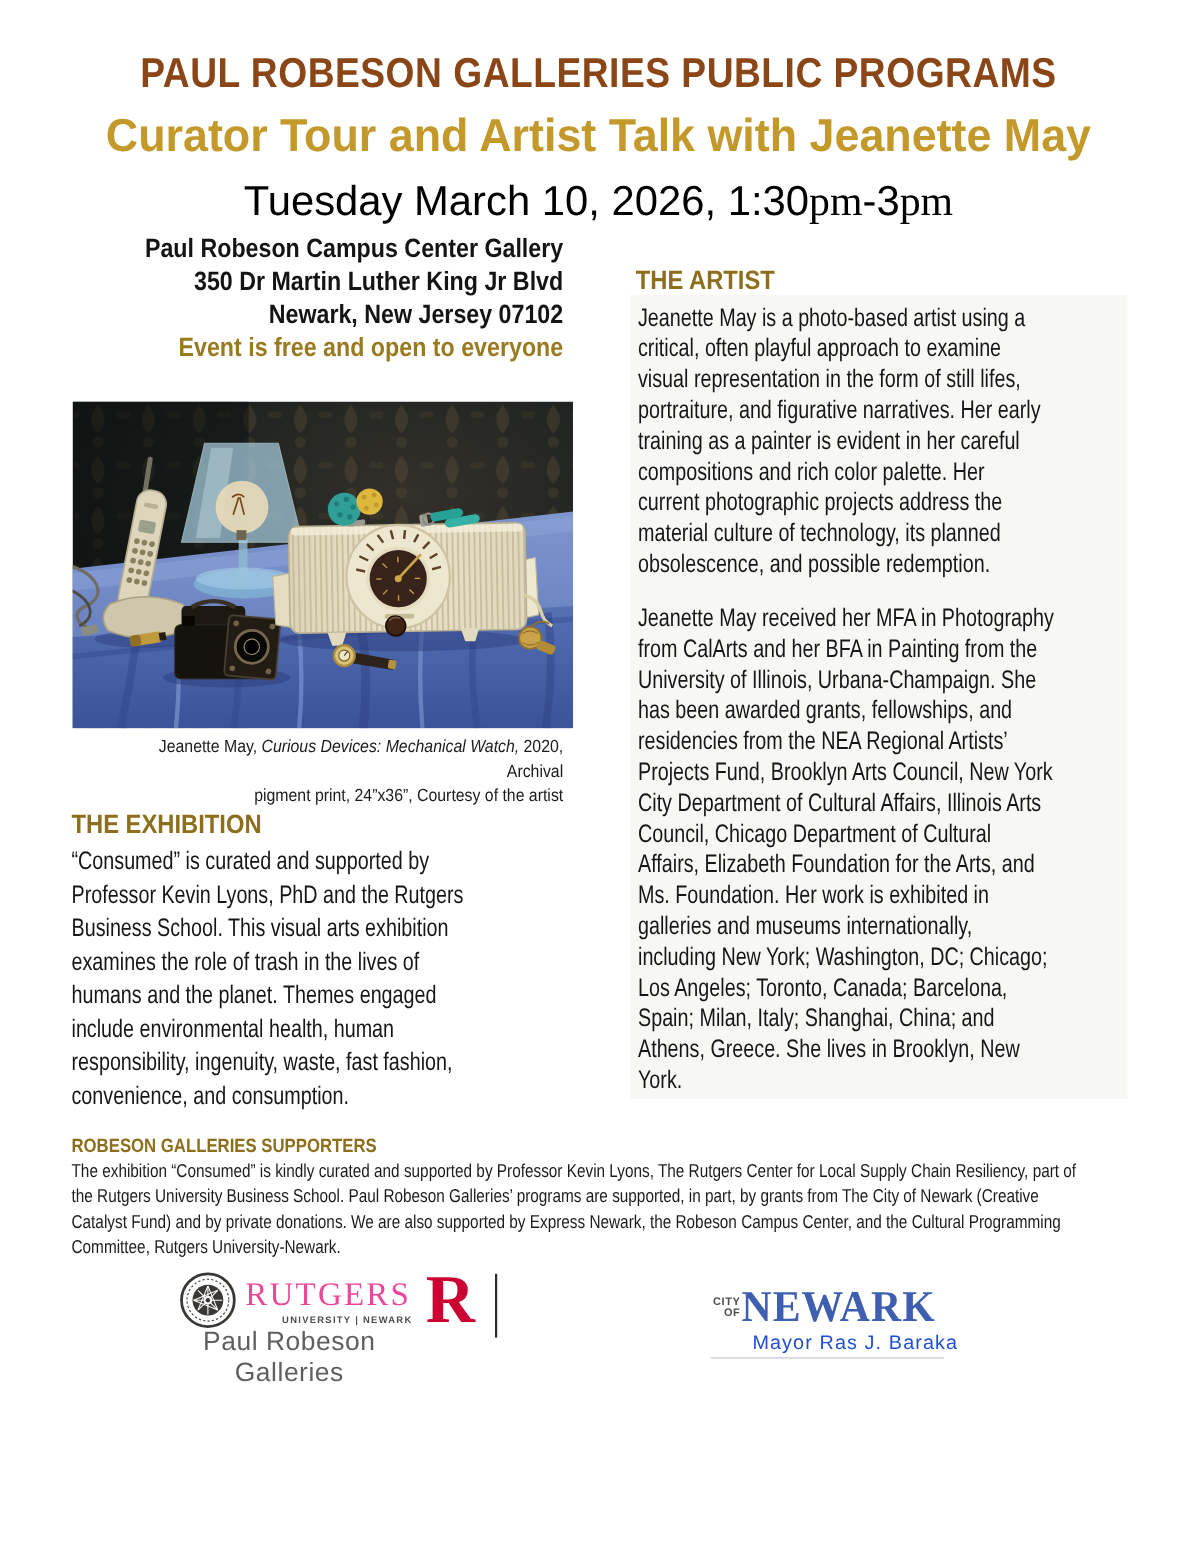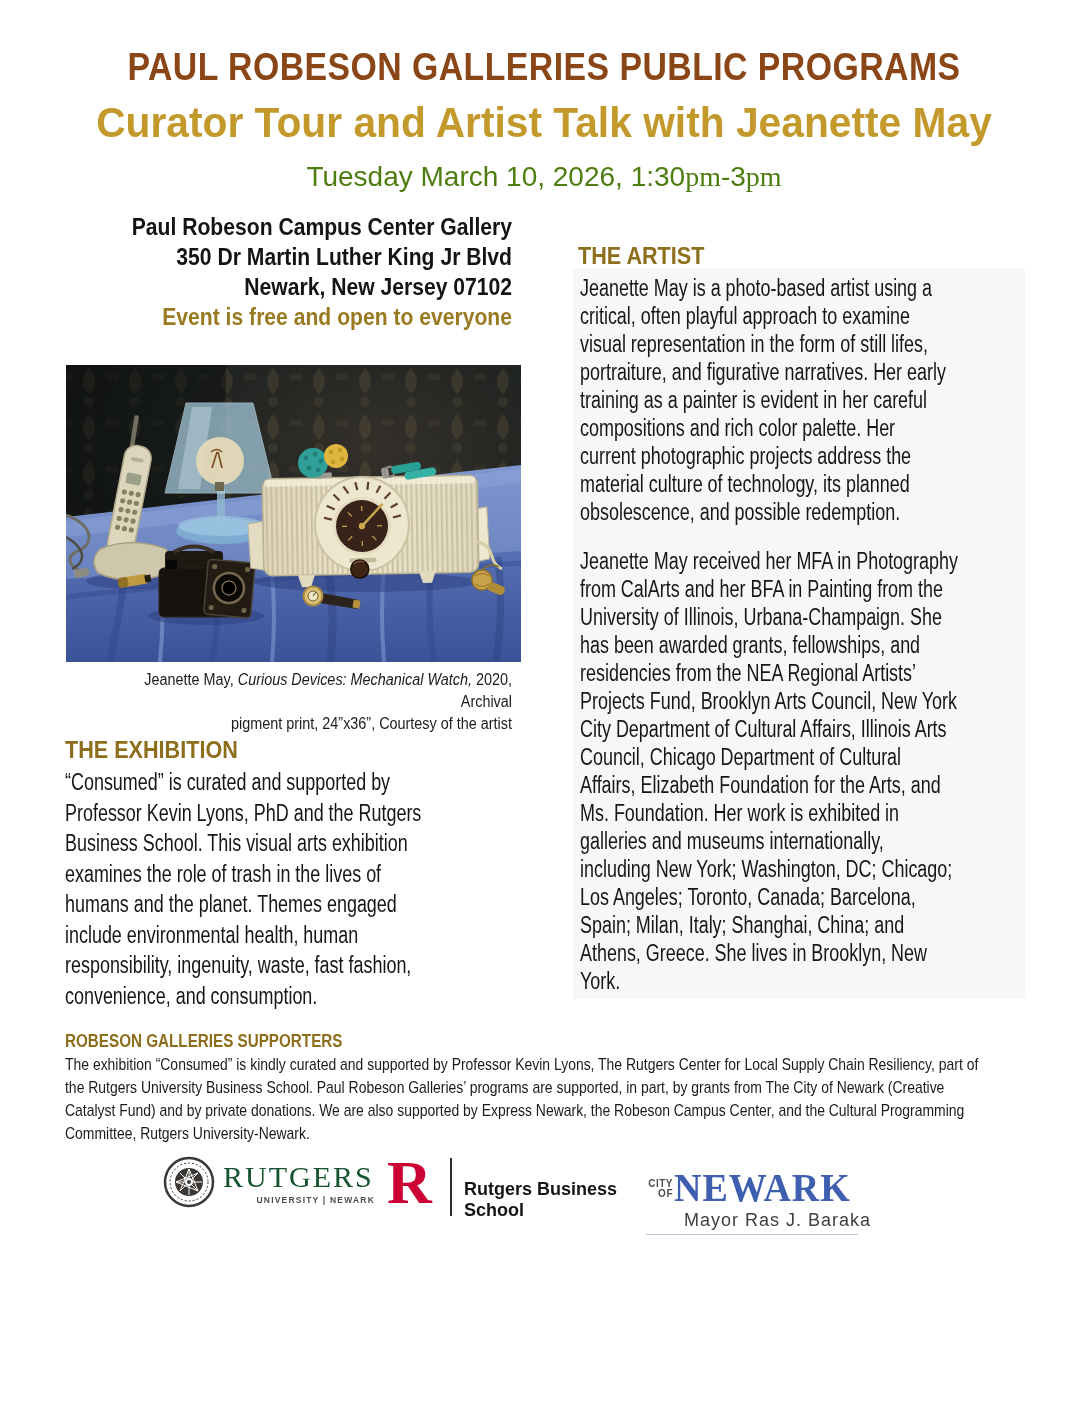--- a/index.html
+++ b/index.html
@@ -7,21 +7,21 @@
     position:relative; width:1088px; height:1408px; background:#ffffff;
     font-family:"Liberation Sans", sans-serif; overflow:hidden;padding-left:16px;
   }
   .abs { position:absolute; }
 
   
   .title1 { top:46px; left:0; width:1088px; text-align:center; font-size:38px;
             font-weight:700; color:#8a4617; transform:scaleX(.89); letter-spacing:.5px; }
   .title2 { top:99px; left:0; width:1088px; text-align:center; font-size:42px;
             font-weight:700; color:#c3992b; transform:scaleX(.97); }
-  .date-line { top:161px; left:0; width:1088px; text-align:center; font-size:28px; color:#4d7c0f; }
+  .date-line { top:161px; left:0; width:1088px; text-align:center; font-size:38px; color:#000000; }
   .serif { font-family:"Liberation Serif", serif; }
 
   
   .venue { top:212px; left:0; width:512px; text-align:right; font-size:24px; font-weight:700;
            line-height:30px; color:#141414; transform:scaleX(.88); transform-origin:100% 0; }
   .venue-note { color:#9a7a20; }
 
   
   .photo { left:66px; top:365px; width:455px; height:297px; }
   .photo svg { display:block; }
@@ -48,39 +48,39 @@
   
   .sup-h { left:65px; top:1031px; font-size:17.5px; font-weight:700; color:#8d6e1c;
            transform:scaleX(.87); transform-origin:0 0; white-space:nowrap; }
   .sup-body { left:65px; top:1053px; width:1260px; font-size:17px; line-height:23px;
               color:#1b1b1b; white-space:pre-line; transform:scaleX(.82); transform-origin:0 0; }
 
   
   .logo-rutgers { left:143px; top:1156px; width:240px; height:72px; }
   .seal { left:20px; top:0px; }
   .wordmark { left:80px; top:4px; font-family:"Liberation Serif", serif; font-size:30px;
-              color:#14532d; letter-spacing:2px; }
+              color:#ec4899; letter-spacing:2px; }
   .uninew { left:80px; top:39px; width:152px; text-align:right; font-size:8.5px;
             font-weight:700; letter-spacing:1.2px; color:#4c4c4c; }
   .prg-label { left:0px; top:50px; width:240px; text-align:center; font-size:24px;
                color:#5f5f5f; letter-spacing:.5px; }
 
   .logo-rbs { left:387px; top:1155px; width:250px; height:72px; }
   .rbs-r { left:0px; top:-8px; font-family:"Liberation Serif", serif; font-weight:700;
            font-size:62px; color:#cc0033; }
   .rbs-div { left:63px; top:3px; width:2px; height:58px; background:#2b2b2b; }
   .rbs-label { left:77px; top:24px; font-size:18px; font-weight:700; color:#141414; }
 
   .logo-newark { left:646px; top:1152px; width:212px; height:66px;margin-top:20px; }
   .nw-city { left:0px; top:7px; width:27px; text-align:right; font-size:10px; font-weight:700;
              color:#4e4e4e; line-height:10px; letter-spacing:.5px; }
   .nw-name { left:28px; top:-8px; font-family:"Liberation Serif", serif; font-weight:700;
              font-size:40px; color:#3e5fb0; letter-spacing:1px; transform:scaleX(.95);
              transform-origin:0 0; white-space:nowrap; }
-  .nw-mayor { left:38px; top:38px; font-size:18px; color:#404040; letter-spacing:1px; white-space:nowrap;text-align:center; }
+  .nw-mayor { left:38px; top:38px; font-size:18px; color:#1d4ed8; letter-spacing:1px; white-space:nowrap;text-align:center; }
   .nw-line { left:0px; top:62px; width:212px; height:1px; background:#b9c2d6; }
 </style>
 </head>
 <body>
 
 <div class="page">
 
   <div class="abs title1">PAUL ROBESON GALLERIES PUBLIC PROGRAMS</div>
   <div class="abs title2">Curator Tour and Artist Talk with Jeanette May</div>
   <div class="abs date-line"><span>Tuesday March 10, 2026, 1:30</span><span class="serif">pm</span><span>-3</span><span class="serif">pm</span></div>
@@ -366,26 +366,26 @@
         <line x1="26" y1="13" x2="17" y2="35"></line>
           <line x1="26" y1="13" x2="35" y2="35"></line>
         <line x1="13" y1="26" x2="35" y2="17"></line>
           <line x1="13" y1="26" x2="35" y2="35"></line>
       </g>
       <circle cx="26" cy="26" r="4" fill="#ffffff"></circle>
       <circle cx="26" cy="26" r="2" fill="#3a3734"></circle>
     </svg>
     <div class="abs wordmark">RUTGERS</div>
     <div class="abs uninew">UNIVERSITY | NEWARK</div>
+    <div class="abs prg-label">Paul Robeson Galleries</div>
   </div>
 
   <div class="abs logo-rbs">
     <div class="abs rbs-r">R</div>
     <div class="abs rbs-div"></div>
-    <div class="abs rbs-label">Rutgers Business School</div>
   </div>
 
   <div class="abs logo-newark">
     <div class="abs nw-city"><span>CITY</span><br><span>OF</span></div>
     <div class="abs nw-name">NEWARK</div>
     <div class="abs nw-mayor">Mayor Ras J. Baraka</div>
     <div class="abs nw-line"></div>
   </div>
 
 </div>

